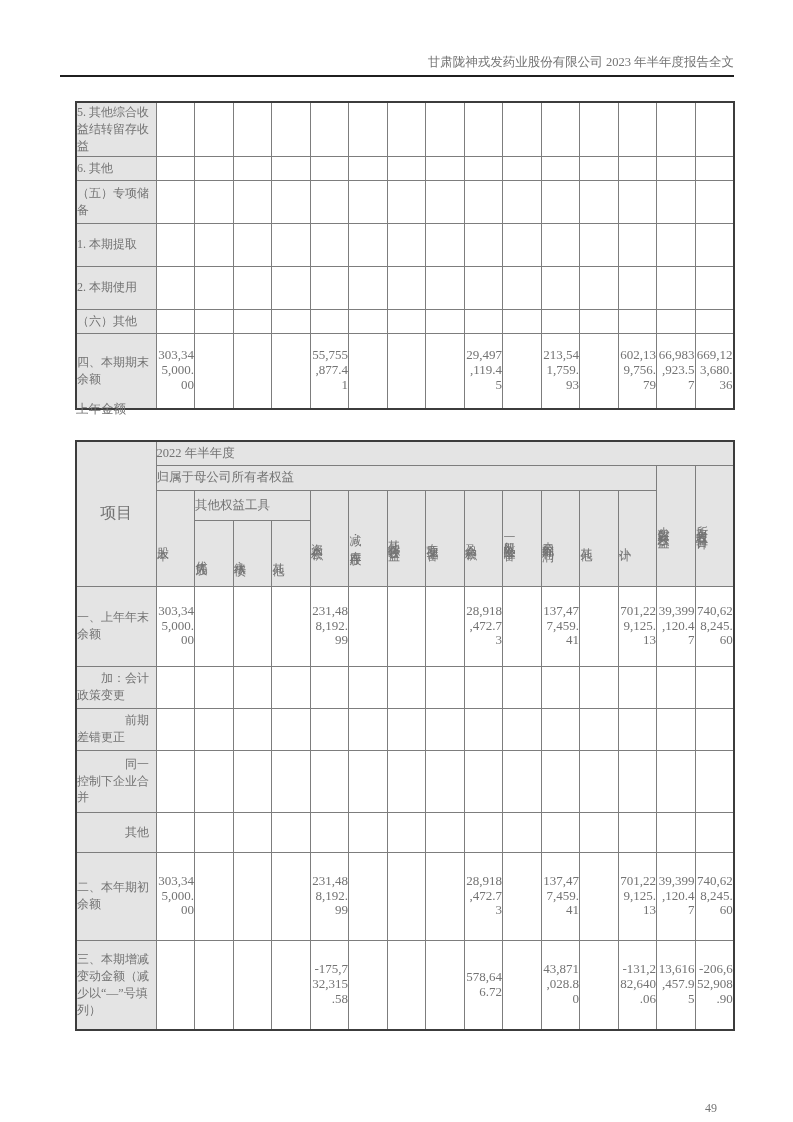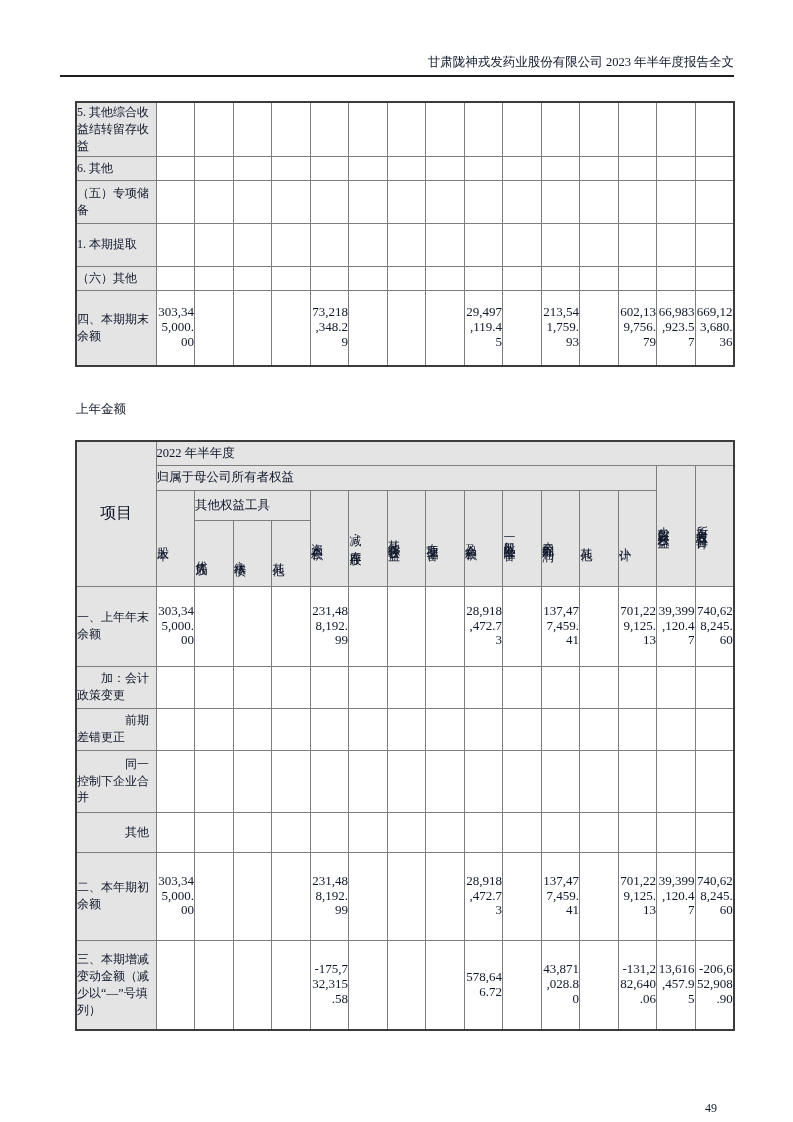--- a/index.html
+++ b/index.html
@@ -1,17 +1,17 @@
 <!DOCTYPE html>
 <html><head>
 <meta charset="utf-8">
 <style>
   html,body{margin:0;padding:0;background:#fff;}
   .page{position:relative;width:793px;height:1122px;background:#ffffff;overflow:hidden;
-        font-family:"Liberation Serif","DejaVu Serif",serif;color:#0f172a;}
+        font-family:"Liberation Serif","DejaVu Serif",serif;color:#737373;}
   .doc-header{position:absolute;left:60px;right:59px;top:54px;text-align:right;
         font-size:12.5px;line-height:16px;padding-bottom:5px;border-bottom:2px solid #1f1f1f;}
   .section-label{position:absolute;left:76px;top:401px;font-size:12.5px;}
   .unit-label{position:absolute;right:90px;top:417px;font-size:12.5px;margin-top:28px;}
   .page-number{position:absolute;right:76px;top:1101px;font-size:12px;}
   table.equity{border-collapse:collapse;table-layout:fixed;position:absolute;left:75px;width:658px;
         border:2px solid #3c3c3c;}
   #current-table{top:101px;}
   #prior-table{top:440px;}
   table.equity td{border:1px solid #7d7d7d;padding:0;vertical-align:middle;overflow:hidden;}
@@ -116,20 +116,38 @@
           <td class="num"></td>
           <td class="num"></td>
           <td class="num"></td>
           <td class="num"></td>
           <td class="num"></td>
           <td class="num"></td>
           <td class="num"></td>
           <td class="num"></td>
           <td class="num"></td>
         </tr>
+    <tr style="height:43px">
+      <td class="lbl">2. 本期使用</td>
+    <td class="num"></td>
+          <td class="num"></td>
+          <td class="num"></td>
+          <td class="num"></td>
+          <td class="num"></td>
+          <td class="num"></td>
+          <td class="num"></td>
+          <td class="num"></td>
+          <td class="num"></td>
+          <td class="num"></td>
+          <td class="num"></td>
+          <td class="num"></td>
+          <td class="num"></td>
+          <td class="num"></td>
+          <td class="num"></td>
+        </tr>
     <tr style="height:24px">
       <td class="lbl">（六）其他</td>
     <td class="num"></td>
           <td class="num"></td>
           <td class="num"></td>
           <td class="num"></td>
           <td class="num"></td>
           <td class="num"></td>
           <td class="num"></td>
           <td class="num"></td>
@@ -140,21 +158,21 @@
           <td class="num"></td>
           <td class="num"></td>
           <td class="num"></td>
         </tr>
     <tr style="height:76px">
       <td class="lbl">四、本期期末余额</td>
     <td class="num">303,345,000.00</td>
           <td class="num"></td>
           <td class="num"></td>
           <td class="num"></td>
-          <td class="num">73,218,348.29</td>
+          <td class="num">55,755,877.41</td>
           <td class="num"></td>
           <td class="num"></td>
           <td class="num"></td>
           <td class="num">29,497,119.45</td>
           <td class="num"></td>
           <td class="num">213,541,759.93</td>
           <td class="num"></td>
           <td class="num">602,139,756.79</td>
           <td class="num">66,983,923.57</td>
           <td class="num">669,123,680.36</td>

